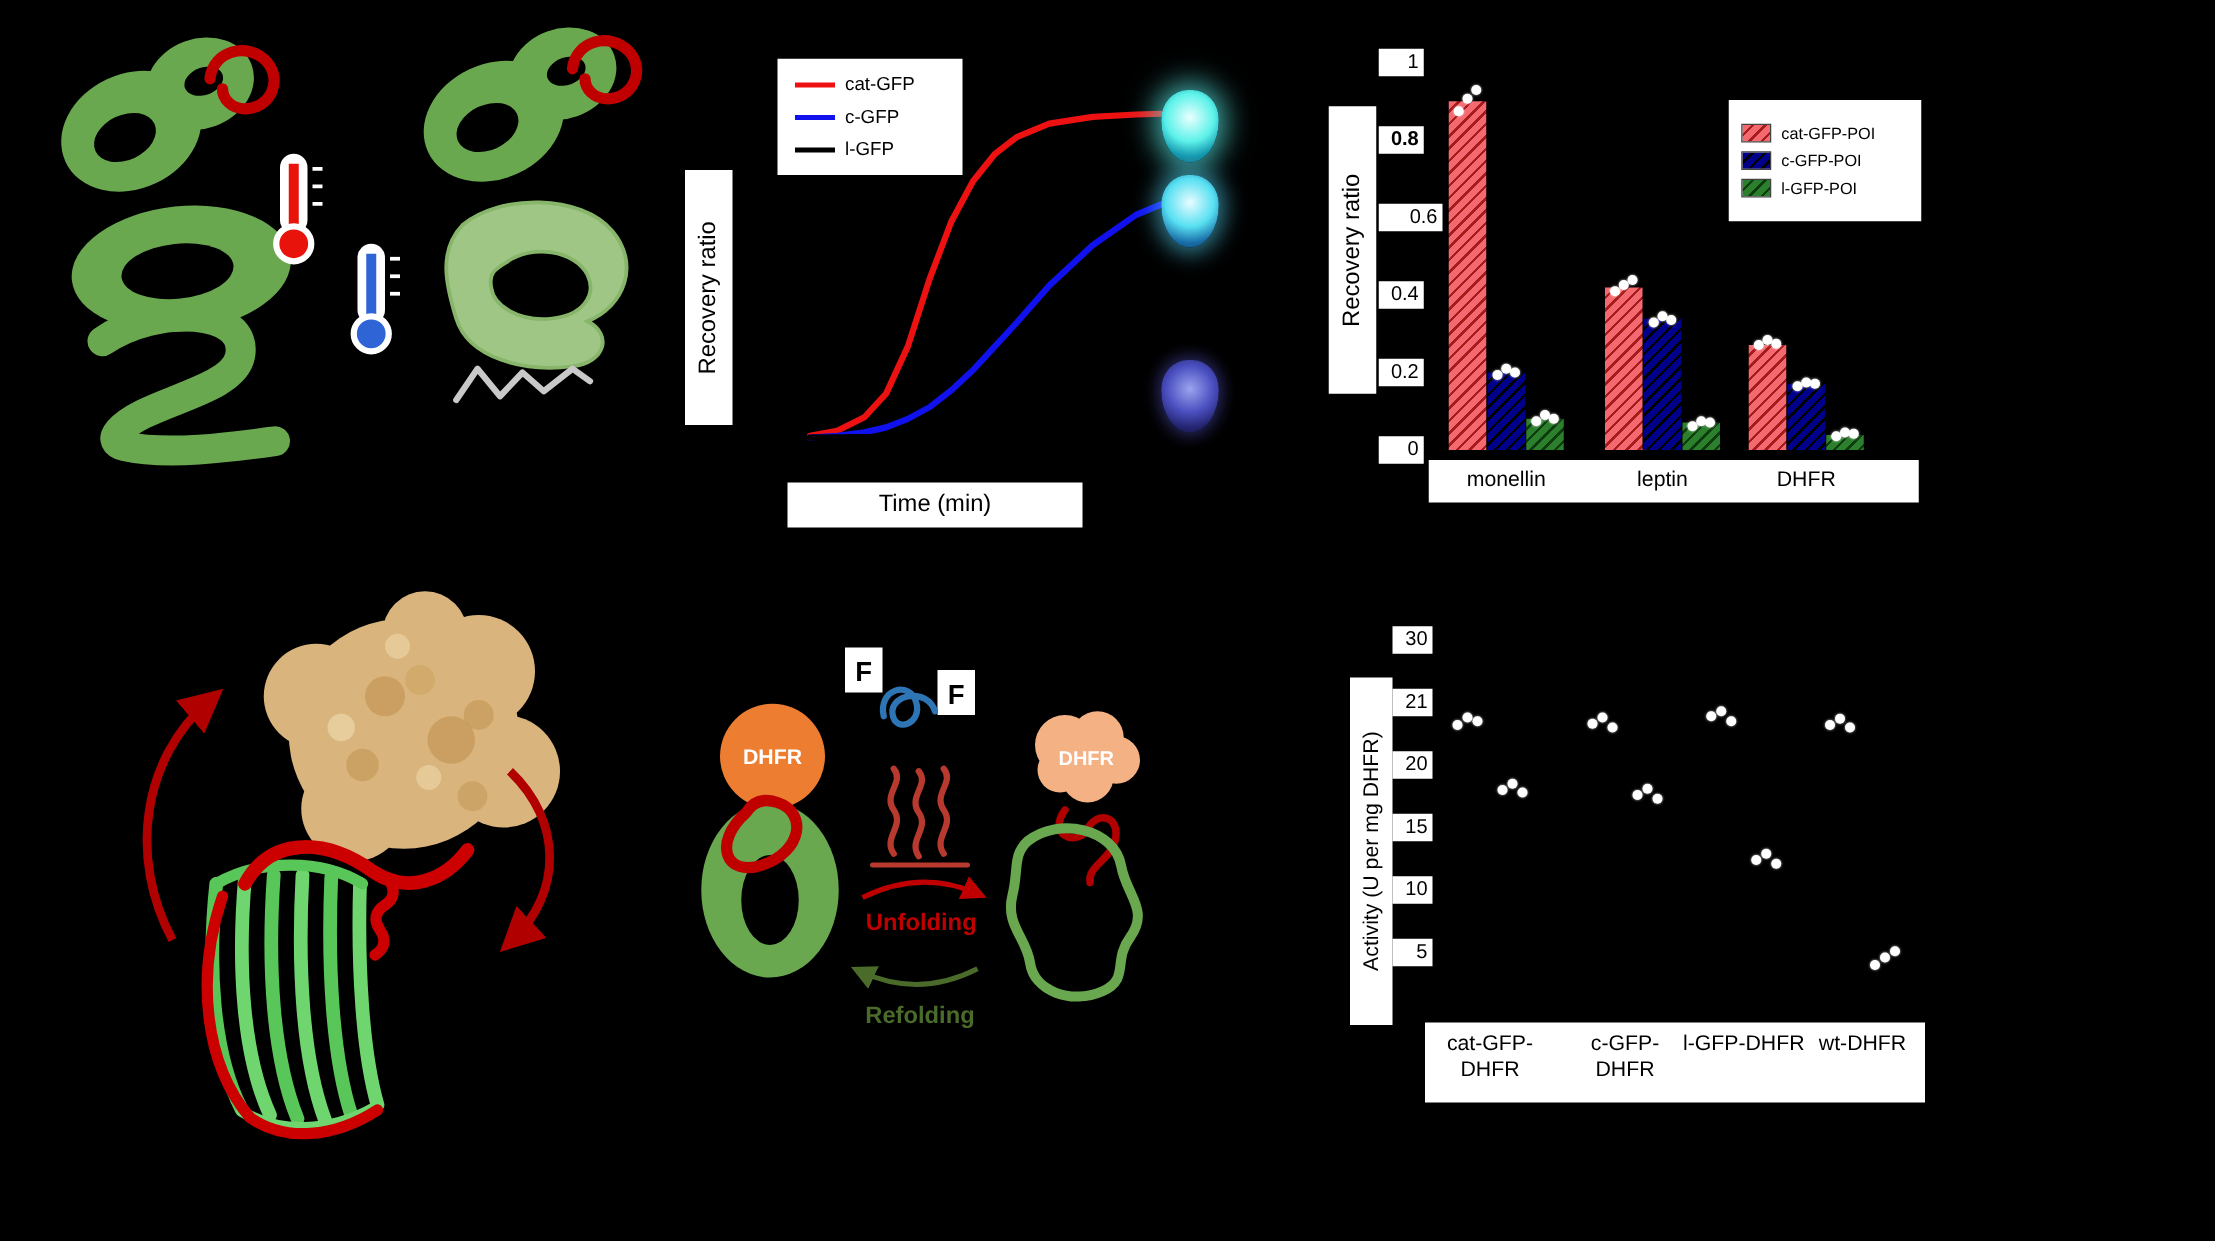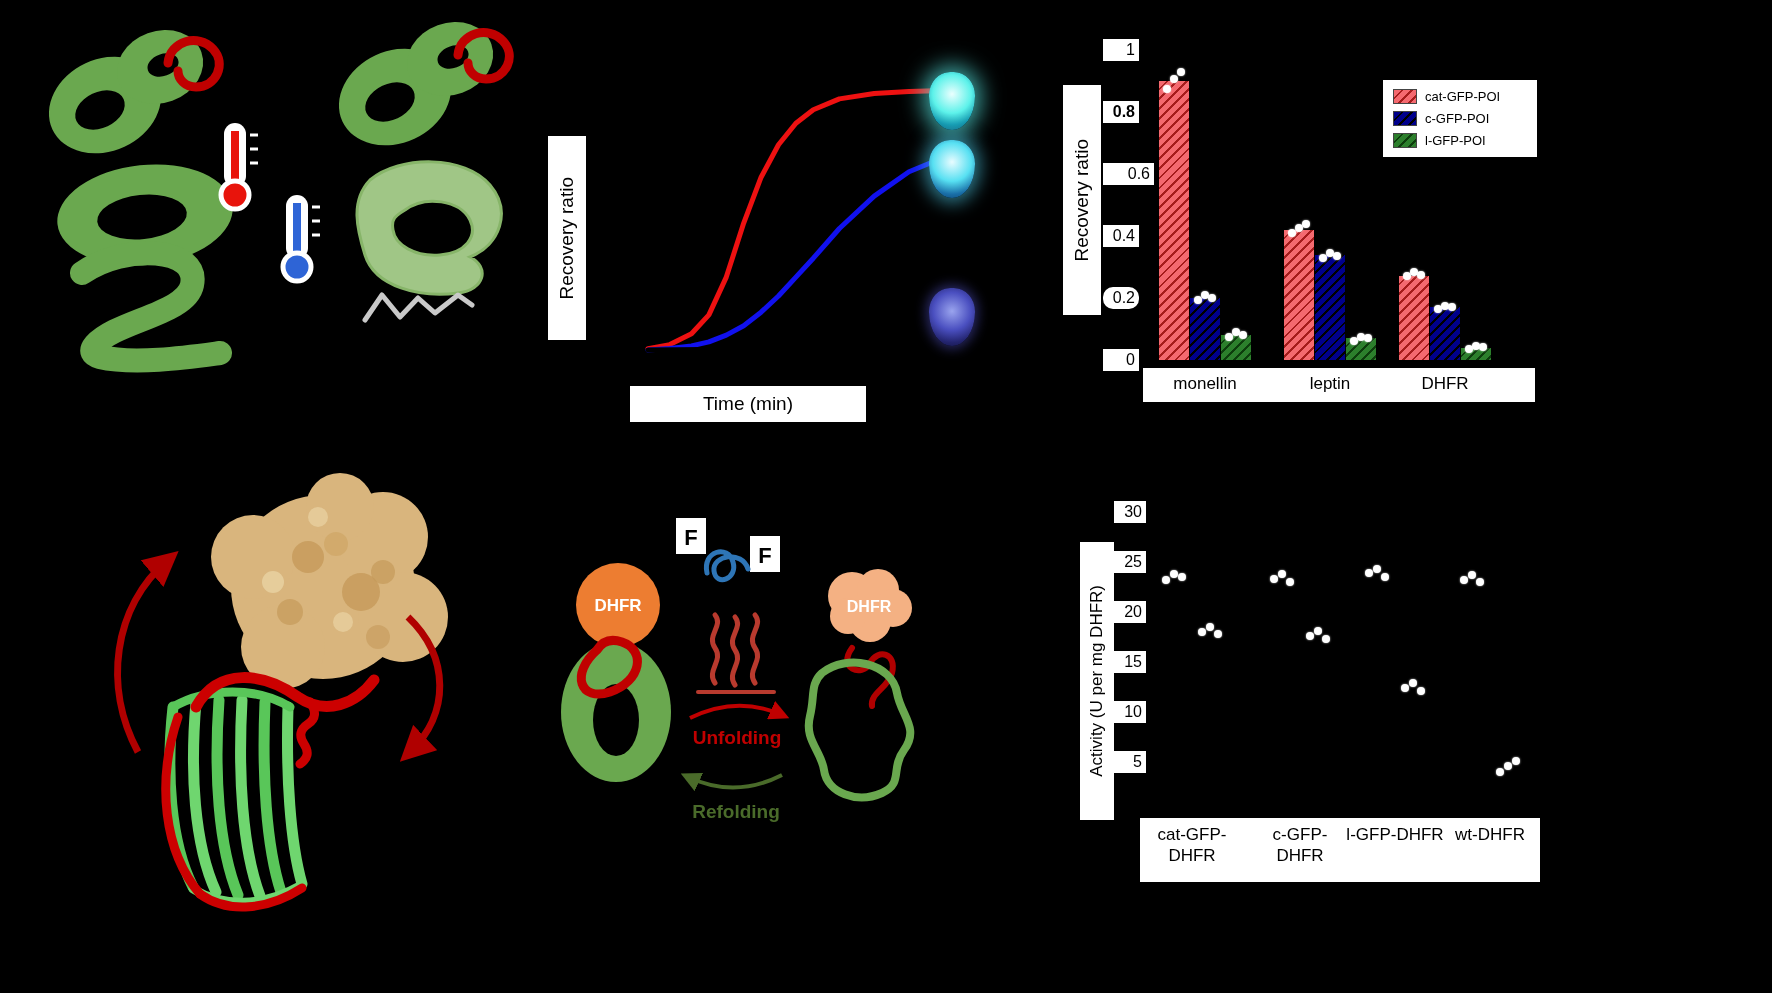--- a/index.html
+++ b/index.html
@@ -4,21 +4,21 @@
 <style>
   *{box-sizing:border-box}
   html,body{margin:0;padding:0;background:#000}
   #canvas{position:relative;width:1772px;height:993px;background:#000;overflow:hidden;
           font-family:"Liberation Sans","DejaVu Sans",sans-serif}
   .wbox{position:absolute;background:#fff;color:#000;display:flex;align-items:center;justify-content:center}
   .strip{position:absolute;background:#fff;color:#000}
   .vlabel{writing-mode:vertical-rl;transform:rotate(180deg);font-size:19px;color:#000;white-space:nowrap}
   .legend{position:absolute;background:#fff;color:#000;display:flex;flex-direction:column}
   #pb-legend{left:622px;top:47px;padding:12px 14px;gap:9px;width:148px}
-  #pc-legend{left:1383px;top:80px;padding:9px 10px;gap:7px;width:154px}
+  #pc-legend{left:1383px;top:80px;padding:19px 10px;gap:7px;width:154px}
   #pf-legend{left:1213px;top:487px;padding:10px 14px;gap:8px;width:208px}
   .lrow{display:flex;align-items:center;gap:8px;font-size:15px;white-space:nowrap;color:#000}
   #pc-legend .lrow{font-size:13px}
   #pf-legend .lrow{font-size:17px}
   .lline{width:32px;height:4px;flex:0 0 auto}
   .bswatch{width:24px;height:15px;flex:0 0 auto;border:1px solid #444}
   .plot{position:absolute}
   .bar{position:absolute}
   .wdot{position:absolute;width:8px;height:8px;border-radius:50%;background:#fff;box-shadow:0 0 2px rgba(255,255,255,.8)}
   .tick{position:absolute;display:flex;align-items:center;justify-content:flex-end;background:#fff;color:#000;
@@ -76,20 +76,34 @@
   </svg>
 
   <div class="wbox" id="pb-ylabel" style="left:548px;top:136px;width:38px;height:204px">
     <span class="vlabel">Recovery ratio</span>
   </div>
   <svg class="plot" id="pb-plot" style="left:640px;top:40px" width="305" height="320" viewBox="0 0 305 320">
       <polyline points="8.0,308.6 29.8,304.6 51.5,293.8 68.9,274.9 86.3,237.1 103.7,183.1 121.1,137.2 138.5,104.8 155.9,83.2 173.3,69.7 199.4,58.9 234.2,53.5 269.0,51.6 295.1,50.8" style="fill:none;stroke:#ee1111;stroke-width:5;stroke-linecap:round;stroke-linejoin:round"></polyline>
       <polyline points="8.0,310.0 29.8,308.6 51.5,305.9 68.9,301.9 86.3,295.1 103.7,285.7 121.1,272.2 138.5,256.0 155.9,237.1 173.3,218.2 199.4,188.5 234.2,156.1 269.0,131.8 295.1,121.0" style="fill:none;stroke:#1111ee;stroke-width:5;stroke-linecap:round;stroke-linejoin:round"></polyline>
       <polyline points="8.0,310.0 295.1,307.3" style="fill:none;stroke:#000000;stroke-width:5;stroke-linecap:round;stroke-linejoin:round"></polyline>
     </svg>
+  <div class="legend" id="pb-legend">
+      <div class="lrow">
+        <div class="lline" style="background: rgb(238, 17, 17);"></div>
+        <div>cat-GFP</div>
+      </div>
+      <div class="lrow">
+        <div class="lline" style="background: rgb(17, 17, 238);"></div>
+        <div>c-GFP</div>
+      </div>
+      <div class="lrow">
+        <div class="lline" style="background: rgb(0, 0, 0);"></div>
+        <div>l-GFP</div>
+      </div>
+    </div>
   <div class="wbox" id="pb-xlabel" style="left:630px;top:386px;width:236px;height:36px;font-size:19px">
     <span>Time (min)</span>
   </div>
   <div class="tube" id="tube-cat"></div>
   <div class="tube" id="tube-c"></div>
   <div class="tube" id="tube-l"></div>
 
   <div class="wbox" id="pc-ylabel" style="left:1063px;top:85px;width:38px;height:230px">
     <span class="vlabel">Recovery ratio</span>
   </div>
@@ -124,21 +138,21 @@
       <div class="wdot" style="left: 96px; top: 281.2px;"></div>
       <div class="bar" style="left: 203px; top: 288px; width: 30px; height: 22px; background: repeating-linear-gradient(135deg, rgb(44, 127, 44) 0px, rgb(44, 127, 44) 5px, rgb(13, 61, 13) 5px, rgb(13, 61, 13) 7px);"></div>
       <div class="wdot" style="left: 207px; top: 287.4px;"></div>
       <div class="wdot" style="left: 214px; top: 282.75px;"></div>
       <div class="wdot" style="left: 221px; top: 284.3px;"></div>
       <div class="bar" style="left: 318px; top: 298px; width: 30px; height: 12px; background: repeating-linear-gradient(135deg, rgb(44, 127, 44) 0px, rgb(44, 127, 44) 5px, rgb(13, 61, 13) 5px, rgb(13, 61, 13) 7px);"></div>
       <div class="wdot" style="left: 322px; top: 295.15px;"></div>
       <div class="wdot" style="left: 329px; top: 292.05px;"></div>
       <div class="wdot" style="left: 336px; top: 292.98px;"></div>
       <div class="tick" style="left: -40px; top: 299px; width: 36px;">0</div>
-      <div class="tick" style="left: -40px; top: 237px; width: 36px; border-radius: 10px;">0.2</div>
+      <div class="tick" style="left: -40px; top: 237px; width: 36px;">0.2</div>
       <div class="tick" style="left: -40px; top: 175px; width: 36px;">0.4</div>
       <div class="tick" style="left: -40px; top: 113px; width: 36px; padding-left: 47px;">0.6</div>
       <div class="tick" style="left: -40px; top: 51px; width: 36px; font-weight: bold;">0.8</div>
       <div class="tick" style="left: -40px; top: -11px; width: 36px;">1</div>
     </div>
   <div class="legend" id="pc-legend">
       <div class="lrow">
         <div class="bswatch" style="background: repeating-linear-gradient(135deg, rgb(244, 105, 111) 0px, rgb(244, 105, 111) 5px, rgb(166, 27, 27) 5px, rgb(166, 27, 27) 7px);"></div>
         <div>cat-GFP-POI</div>
       </div>
@@ -268,21 +282,21 @@
       <div class="wdot" style="left: 261px; top: 194px;"></div>
       <div class="wdot" style="left: 269px; top: 189px;"></div>
       <div class="wdot" style="left: 277px; top: 197px;"></div>
       <div class="wdot" style="left: 356px; top: 278px;"></div>
       <div class="wdot" style="left: 364px; top: 272px;"></div>
       <div class="wdot" style="left: 372px; top: 267px;"></div>
       <div class="tick" style="left: -26px; top: 261px; width: 32px;">5</div>
       <div class="tick" style="left: -26px; top: 211px; width: 32px; text-align: center;">10</div>
       <div class="tick" style="left: -26px; top: 161px; width: 32px;">15</div>
       <div class="tick" style="left: -26px; top: 111px; width: 32px;">20</div>
-      <div class="tick" style="left: -26px; top: 61px; width: 32px;">25</div>
+      <div class="tick" style="left: -26px; top: 61px; width: 32px;">21</div>
       <div class="tick" style="left: -26px; top: 11px; width: 32px;">30</div>
     </div>
   <div class="strip" id="pf-xstrip" style="left:1140px;top:818px;width:400px;height:64px">
       <div class="xcat" style="left: 52px; top: 6px; width: 120px;">cat-GFP-
 DHFR</div>
       <div class="xcat" style="left: 160px; top: 6px; width: 120px;">c-GFP-
 DHFR</div>
       <div class="xcat" style="left: 255px; top: 6px; width: 120px;">l-GFP-DHFR</div>
       <div class="xcat" style="left: 350px; top: 6px; width: 120px;">wt-DHFR</div>
     </div>

